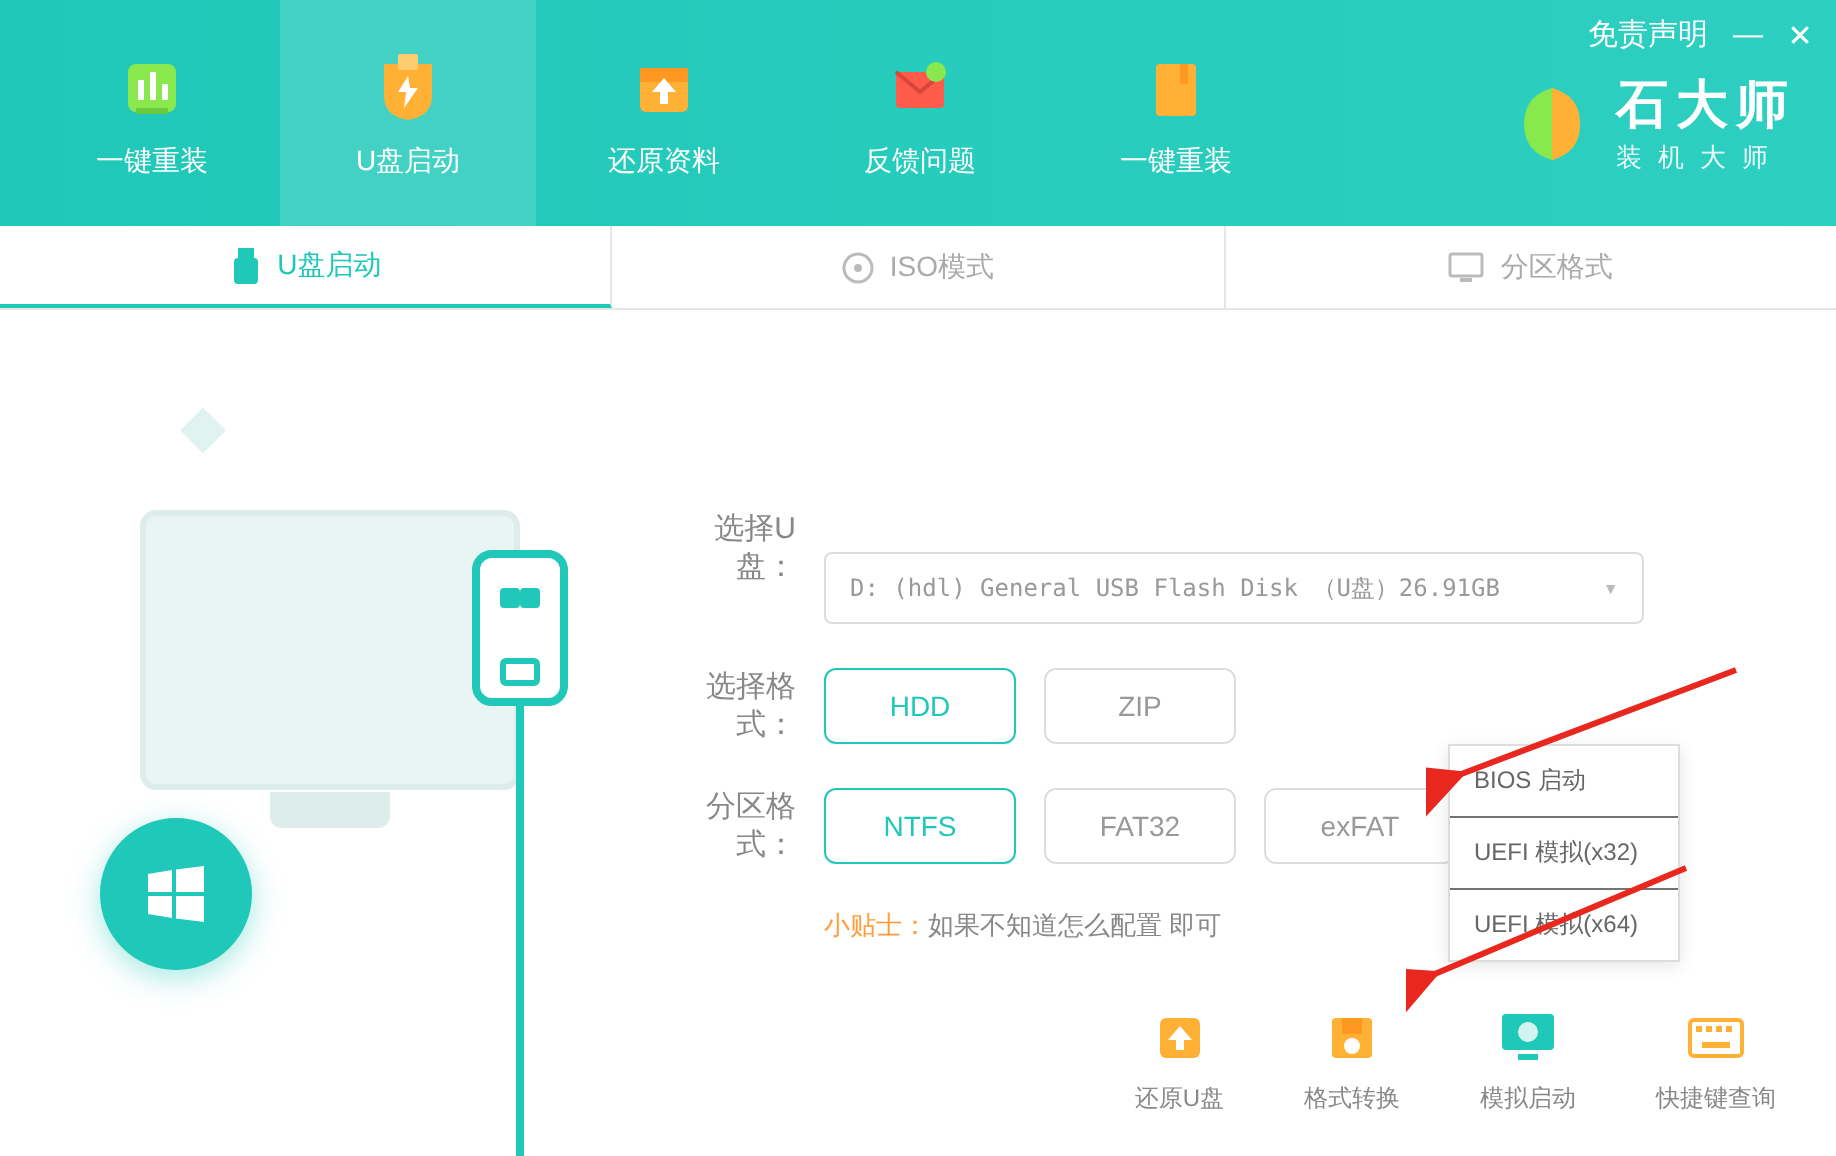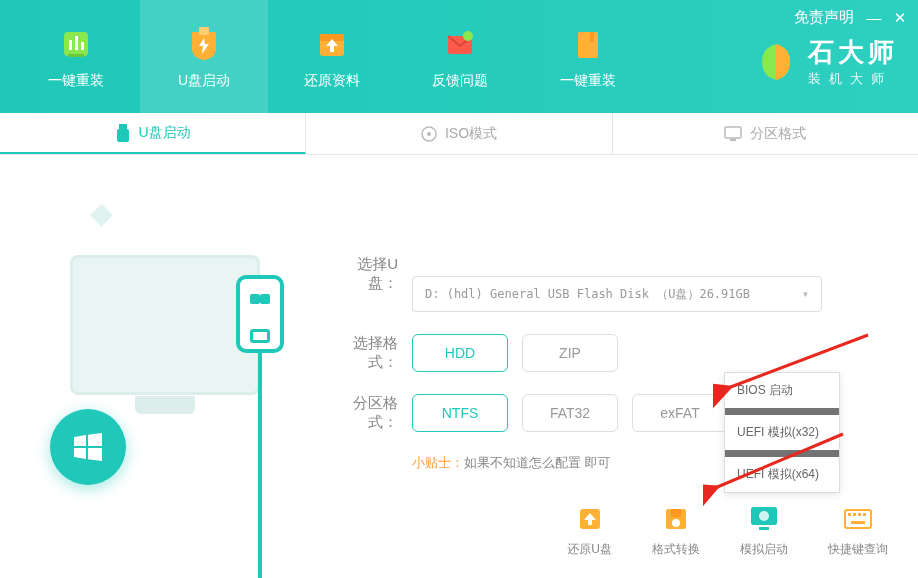--- a/index.html
+++ b/index.html
@@ -50,21 +50,21 @@
     .start-btn { width: 120px; height: 44px; background: #1fc8b8; border-radius: 22px; display: flex; align-items: center; justify-content: center; color: #fff; font-size: 16px; cursor: pointer; box-shadow: 0 4px 12px rgba(31,200,184,0.3); }
     .tip { font-size: 13px; color: #888; }
     .tip-label { color: #ff9b3a; }
     
     .bottom-tools { position: absolute; bottom: 20px; right: 30px; display: flex; gap: 40px; }
     .tool { display: flex; flex-direction: column; align-items: center; gap: 6px; cursor: pointer; }
     .tool-icon { width: 36px; height: 32px; display: flex; align-items: center; justify-content: center; }
     .tool-label { font-size: 12px; color: #888; }
     
     .popup { position: absolute; right: 78px; top: 372px; width: 116px; background: #fff; border: 1px solid #ddd; box-shadow: 0 2px 8px rgba(0,0,0,0.1); }
-    .popup-item { padding: 9px 12px; font-size: 12px; color: #666; border-bottom: 7px solid #737373; cursor: pointer; }
+    .popup-item { padding: 9px 12px; font-size: 12px; color: #666; border-bottom: 1px solid #737373; cursor: pointer; }
     .popup-item:last-child { border-bottom: none; }
     
     .arrow-anno { position: absolute; pointer-events: none; }
     .arrow1 { right: 45px; top: 330px; }
     .arrow2 { right: 65px; top: 426px; }
   </style>
 </head>
 <body>
 
 <div class="header">

